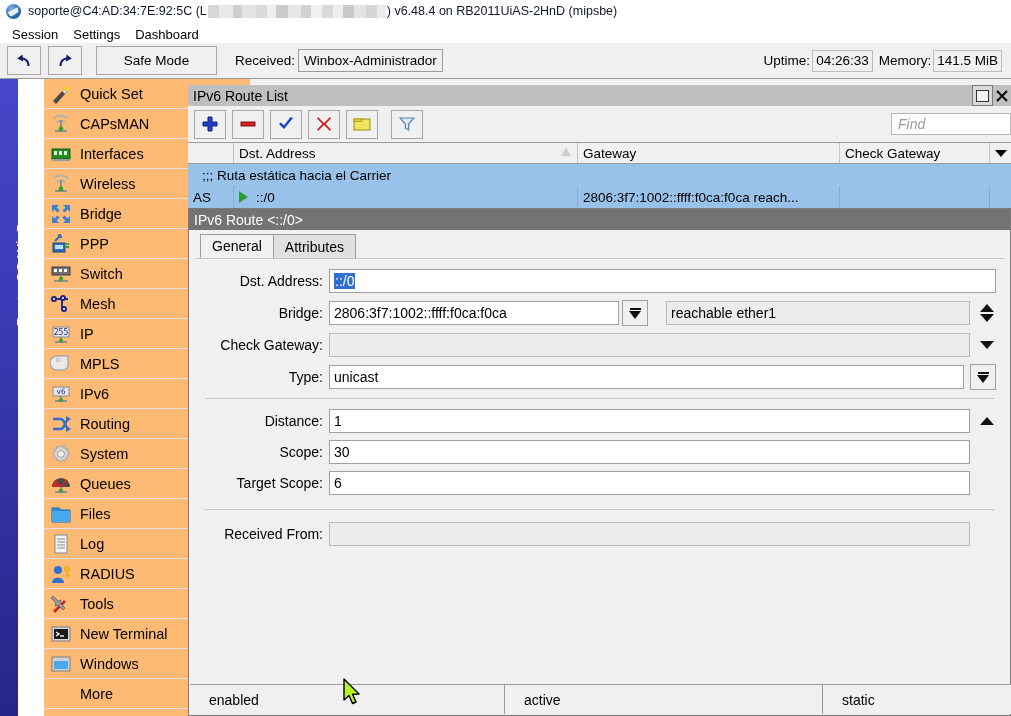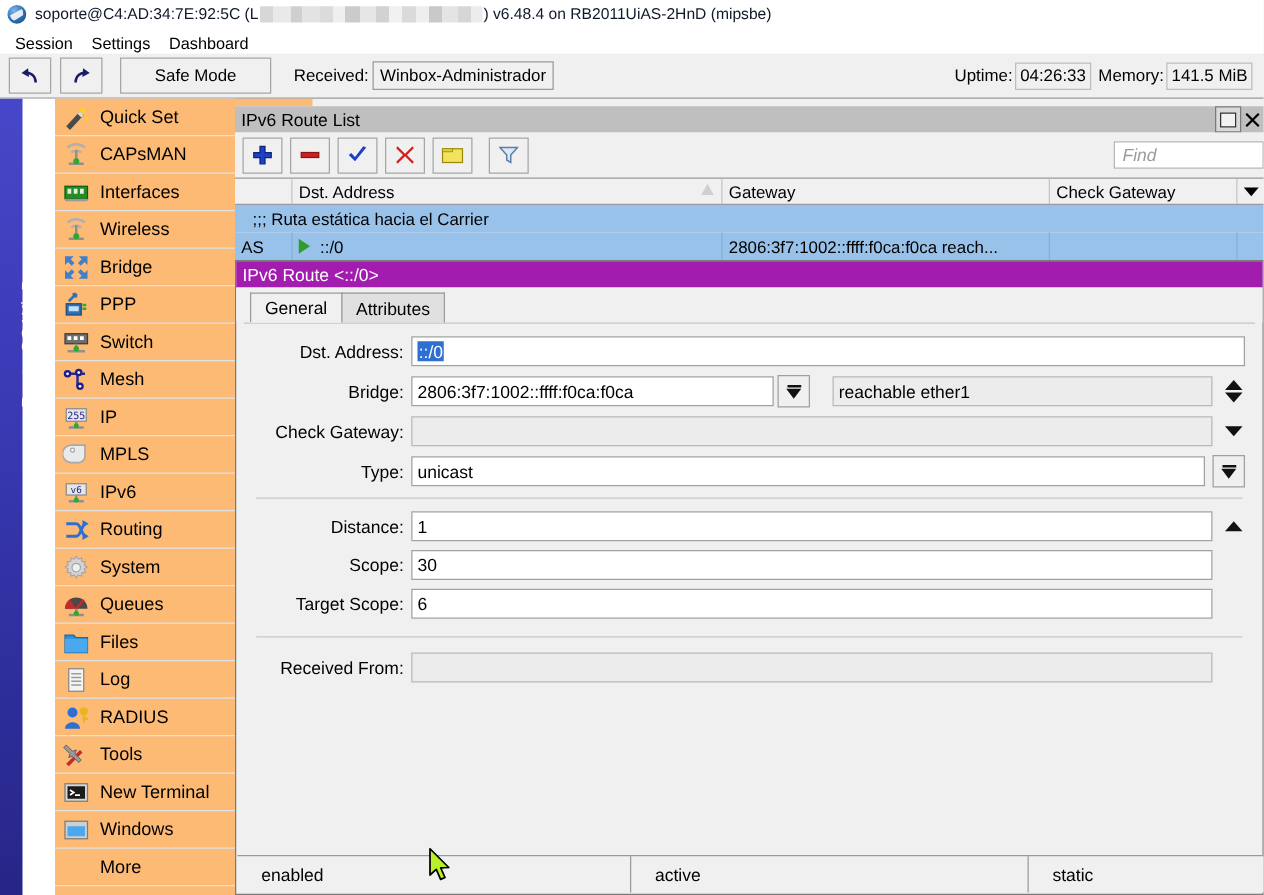--- a/index.html
+++ b/index.html
@@ -168,21 +168,21 @@
   .td.c2{ width:262px;}
   .td.c3{ width:150px;}
   .td.c4{ width:21px; border-right:none;}
   .greentri{ width:0;height:0; border-left:9px solid #2e9c2e;
     border-top:6px solid transparent; border-bottom:6px solid transparent; margin-right:8px;}
 
   
   .dlg { position:absolute; left:0; top:123px; width:823px; height:508px;
          background:#f0f0f0; border:1px solid #7a7a7a; box-sizing:border-box; }
   .dlg-title {
-    height:21px; background:#a21caf; color:#fff; font-size:14px;
+    height:21px; background:#737373; color:#fff; font-size:14px;
     display:flex; align-items:center; padding-left:5px; box-sizing:border-box;
   }
   .dlg-tabs { height:28px; display:flex; align-items:flex-end; padding-left:11px; box-sizing:border-box; background:#f0f0f0;}
   .tab {
     height:24px; padding:0 11px; display:flex; align-items:center;
     font-size:14px; border:1px solid #9a9a9a; border-bottom:none;
     background:#e0e0e0; margin-right:-1px; cursor:default; box-sizing:border-box;
   }
   .tab.active { background:#f0f0f0; border-bottom:1px solid #f0f0f0; }
   .tabs-rule{ height:1px; background:#c6c6c6; margin:0 6px; }

